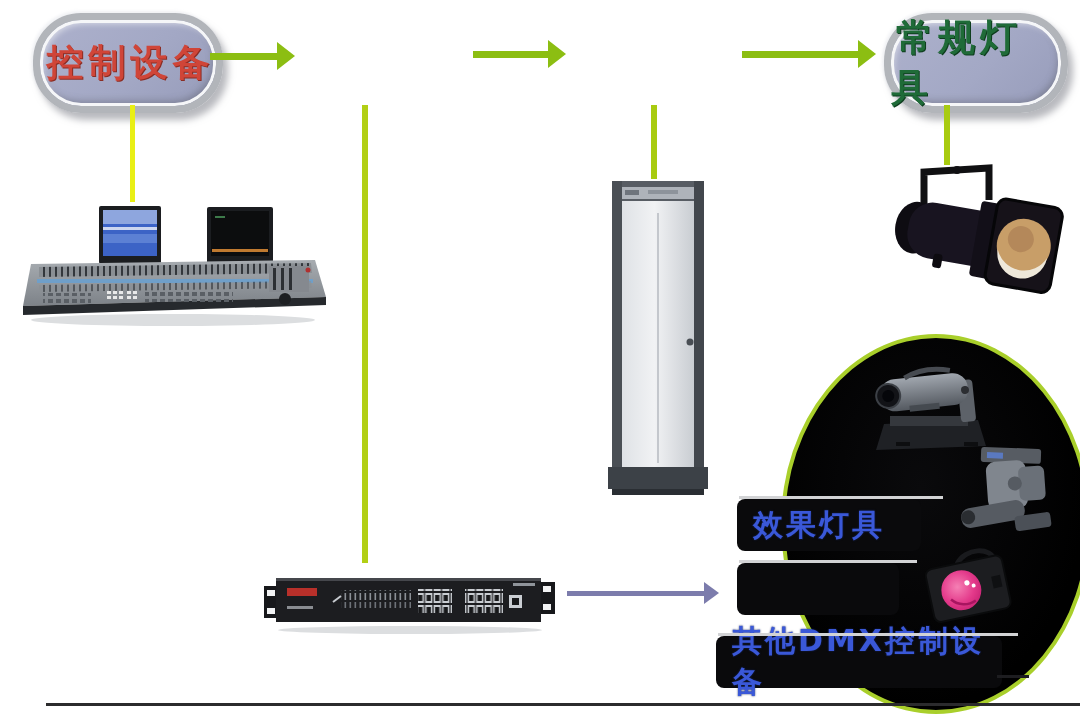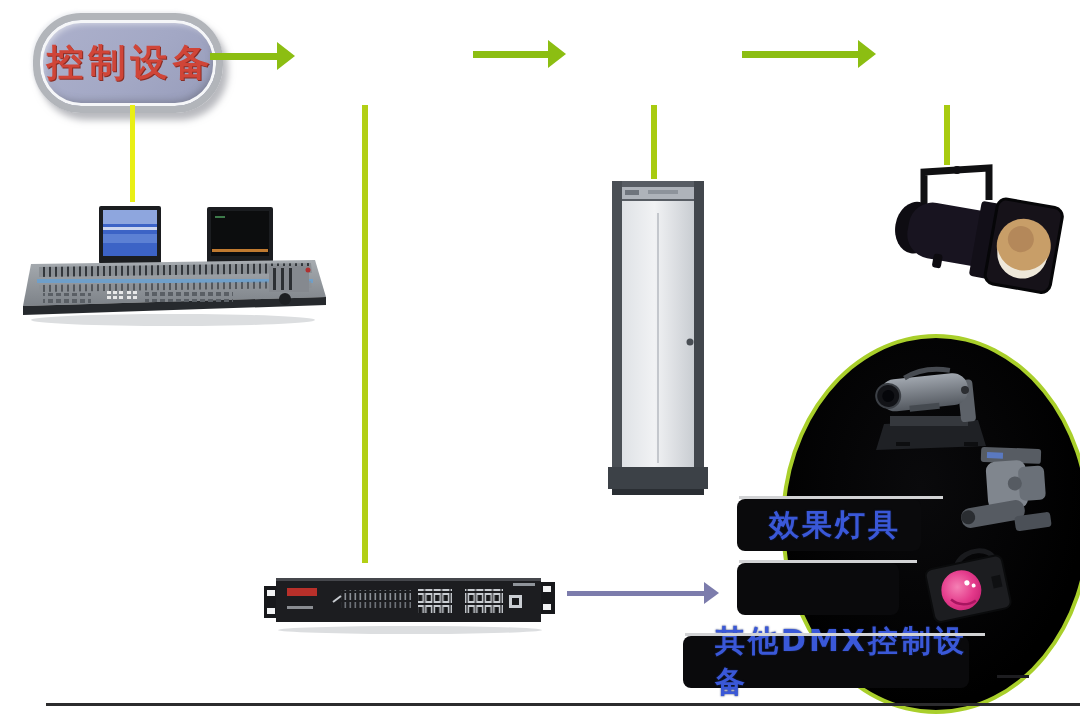--- a/index.html
+++ b/index.html
@@ -53,45 +53,46 @@
     border:4px solid #a9cf2b;border-radius:50%;
   }
   .fx{position:absolute;}
   .fx-head{left:855px;top:362px;width:140px;height:95px;}
   .fx-scan{left:942px;top:446px;width:108px;height:95px;}
   .fx-scroll{left:912px;top:546px;width:95px;height:78px;}
   
   .tag{
     position:absolute;height:52px;background:#0a0a0c;border-radius:8px;
     color:#3a58d8;font-size:30px;font-weight:bold;letter-spacing:3px;
-    display:flex;align-items:center;padding-left:32px;box-sizing:border-box;
+    display:flex;align-items:center;padding-left:16px;box-sizing:border-box;
     text-shadow:0 0 2px #16255e;
   }
   .tag .tagline{position:absolute;top:-3px;left:2px;height:3px;background:#d2d3d5;}
   .t1{left:726px;top:499px;width:184px;}
   .t1 .tagline{width:204px;}
   .t2{left:726px;top:563px;width:162px;}
   .t2 .tagline{width:178px;}
-  .t3{left:672px;top:636px;width:286px;}
+  .t3{left:705px;top:636px;width:286px;}
   .t3 .tagline{width:300px;}
   
   .parrow{position:absolute;left:556px;top:581px;width:152px;height:24px;}
   .parrow .shaft{position:absolute;left:0;top:10px;height:5px;width:calc(100% - 15px);background:#7c7cac;}
   .parrow .head{position:absolute;right:0;top:1px;width:0;height:0;
     border-left:15px solid #7c7cac;border-top:11px solid transparent;border-bottom:11px solid transparent;}
   
   .bottom-rule{position:absolute;left:35px;top:703px;width:1045px;height:3px;background:#2b2b2d;}
   .artifact-dash{position:absolute;left:986px;top:675px;width:32px;height:3px;background:#1d1d20;}
 </style>
 </head>
 <body>
 
 <div id="stage">
 
   <div class="pill p1">控制设备</div>
+  <div class="pill p4">常规灯具</div>
 
   <div class="harrow a1">
     <div class="shaft"></div>
     <div class="head"></div>
   </div>
   <div class="harrow a2">
     <div class="shaft"></div>
     <div class="head"></div>
   </div>
   <div class="harrow a3">

